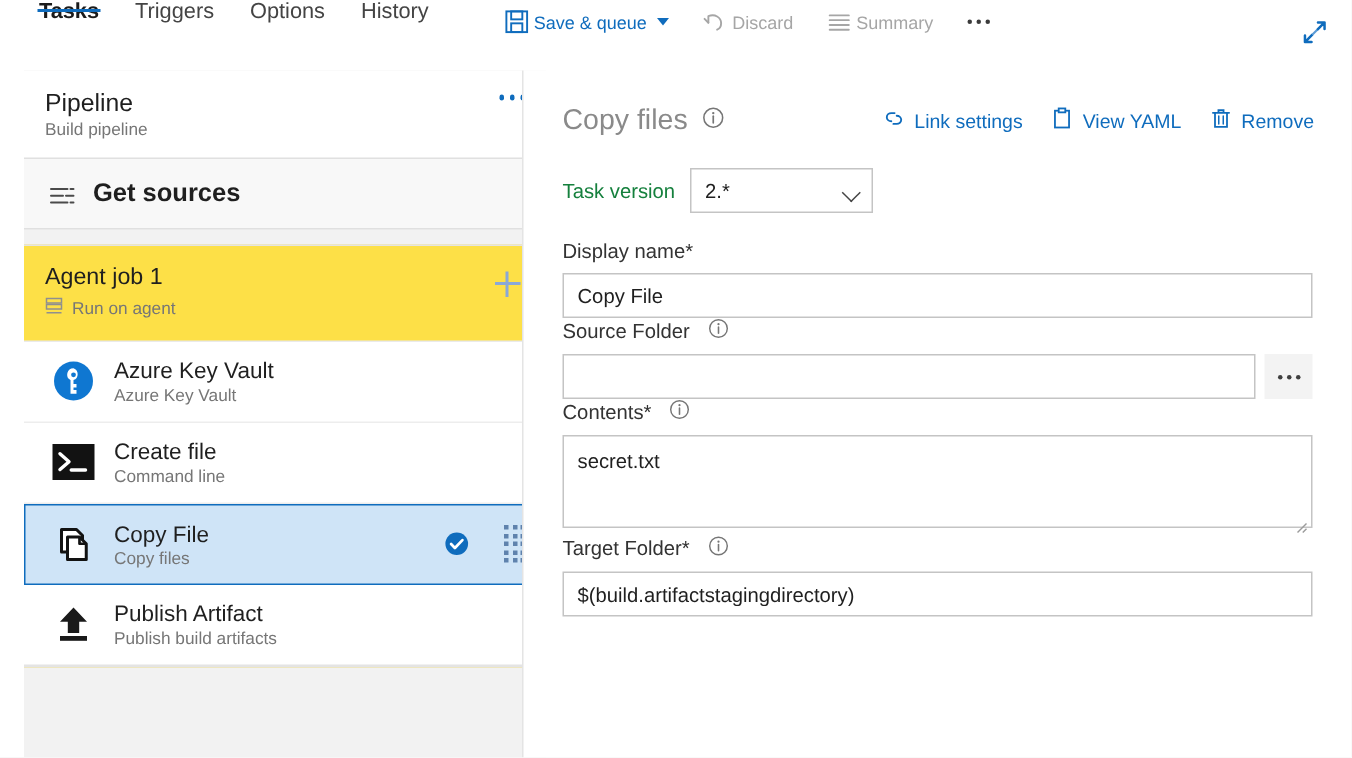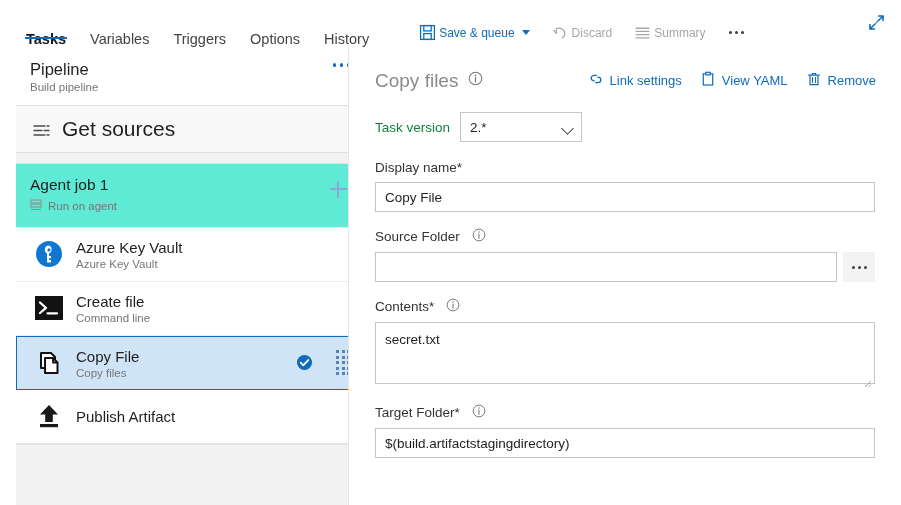--- a/index.html
+++ b/index.html
@@ -8,21 +8,21 @@
     font-family: "Liberation Sans", sans-serif;
     background: #f2f2f2;
     color: #333;
     overflow: hidden;
   }
   .app { position: relative; width: 901px; height: 505px; background: #ffffff; }
 
   
   .topbar {
     position: absolute; top: 0; left: 0; width: 901px; height: 47px;
-    background: #ffffff; display: flex; align-items: flex-end;
+    background: #ffffff; display: flex; align-items: flex-start;
   }
   .tabs { display: flex; align-items: stretch; padding-left: 14px; }
   .tab {
     position: relative; display: flex; align-items: center;
     padding: 0 12px; font-size: 14.5px; color: #444; cursor: pointer;
     white-space: nowrap;
   }
   .tab.active { color: #1b1b1b; font-weight: bold; }
   .tab.active::after {
     content: ""; position: absolute; left: 11px; right: 11px; bottom: 8px;
@@ -63,27 +63,27 @@
   .pipeline-sub { font-size: 11.5px; color: #767676; margin-top: 2px; }
   .head-dots { position: absolute; right: 14px; top: 16px; display: flex; gap: 3.5px; cursor: pointer; }
   .head-dots i { width: 3.5px; height: 3.5px; border-radius: 50%; background: #0f6cbd; display: block; }
 
   .getsources {
     display: flex; align-items: flex-start; gap: 10px;
     background: #f8f8f8; padding: 13px 14px 14px 14px;
     border-bottom: 1px solid #e0e0e0; cursor: pointer;
   }
   .gs-icon { width: 22px; flex: none; display: flex; justify-content: center; padding-top: 4px; }
-  .gs-title { font-size: 21px; color: #1f1f1f; line-height: 19px; }
+  .gs-title { font-size: 17px; color: #1f1f1f; line-height: 19px; font-weight: bold; }
   .gs-meta { display: flex; align-items: center; gap: 7px; margin-top: 3px; }
   .gs-meta .chunk { display: flex; align-items: center; gap: 5px; }
   .gs-meta .txt { font-size: 11.5px; color: #767676; }
   .gs-meta .gap { width: 14px; }
 
-  .jobcard { background: #5eead4; margin-top: 10px; border: 1px solid #e4e4e4; border-left: none; border-right: none; }
+  .jobcard { background: #fde047; margin-top: 10px; border: 1px solid #e4e4e4; border-left: none; border-right: none; }
   .jobhead { position: relative; padding: 11px 14px 12px 14px; border-bottom: 1px solid #eaeaea; cursor: pointer; }
   .job-title { font-size: 15.5px; color: #1f1f1f; line-height: 19px; }
   .job-sub { display: flex; align-items: center; gap: 6px; margin-top: 3px; }
   .job-sub .txt { font-size: 11.5px; color: #767676; }
   .plus-btn {
     position: absolute; right: 14px; top: 13px; width: 24px; height: 24px;
     cursor: pointer; display: flex; align-items: center; justify-content: center;
   }
   .plus-btn::before, .plus-btn::after {
     content: ""; position: absolute; background: #8aa8d8;
@@ -154,34 +154,31 @@
   .ta-wrap { position: relative; }
   textarea.txtarea {
     width: 100%; height: 62px; border: 1px solid #c4c4c4; background: #fff;
     font-family: "Liberation Sans", sans-serif; font-size: 13.5px; color: #1f1f1f;
     padding: 8px 9px; outline: none; resize: none; line-height: 17px;
   }
   .resize-grip {
     position: absolute; right: 3px; bottom: 5px; width: 9px; height: 9px;
     pointer-events: none;
   }
-  .mb16 { margin-bottom: 16px; }
+  .mb16 { }
 </style>
 </head>
 <body>
 
 <div class="app">
 
   <div class="topbar">
     <div class="tabs">
       <div class="tab active">
         <span>Tasks</span>
-      </div>
-      <div class="tab">
-        <span>Variables</span>
       </div>
       <div class="tab">
         <span>Triggers</span>
       </div>
       <div class="tab">
         <span>Options</span>
       </div>
       <div class="tab">
         <span>History</span>
       </div>
@@ -359,20 +356,21 @@
 
       <div class="task">
         <div class="task-icon">
           <svg width="30" height="30" viewBox="0 0 30 30">
             <path d="M15 4 L24 13.5 L18.8 13.5 L18.8 21 L11.2 21 L11.2 13.5 L6 13.5 Z" fill="#1a1a1a"></path>
             <rect x="6" y="23" width="18" height="3.2" fill="#1a1a1a"></rect>
           </svg>
         </div>
         <div class="task-txt">
           <div class="task-name">Publish Artifact</div>
+          <div class="task-sub">Publish build artifacts</div>
         </div>
       </div>
     </div>
   </div>
 
   <div class="rightpane">
 
     <div class="rp-head">
       <div class="rp-title">Copy files</div>
       <span class="info-ico">

